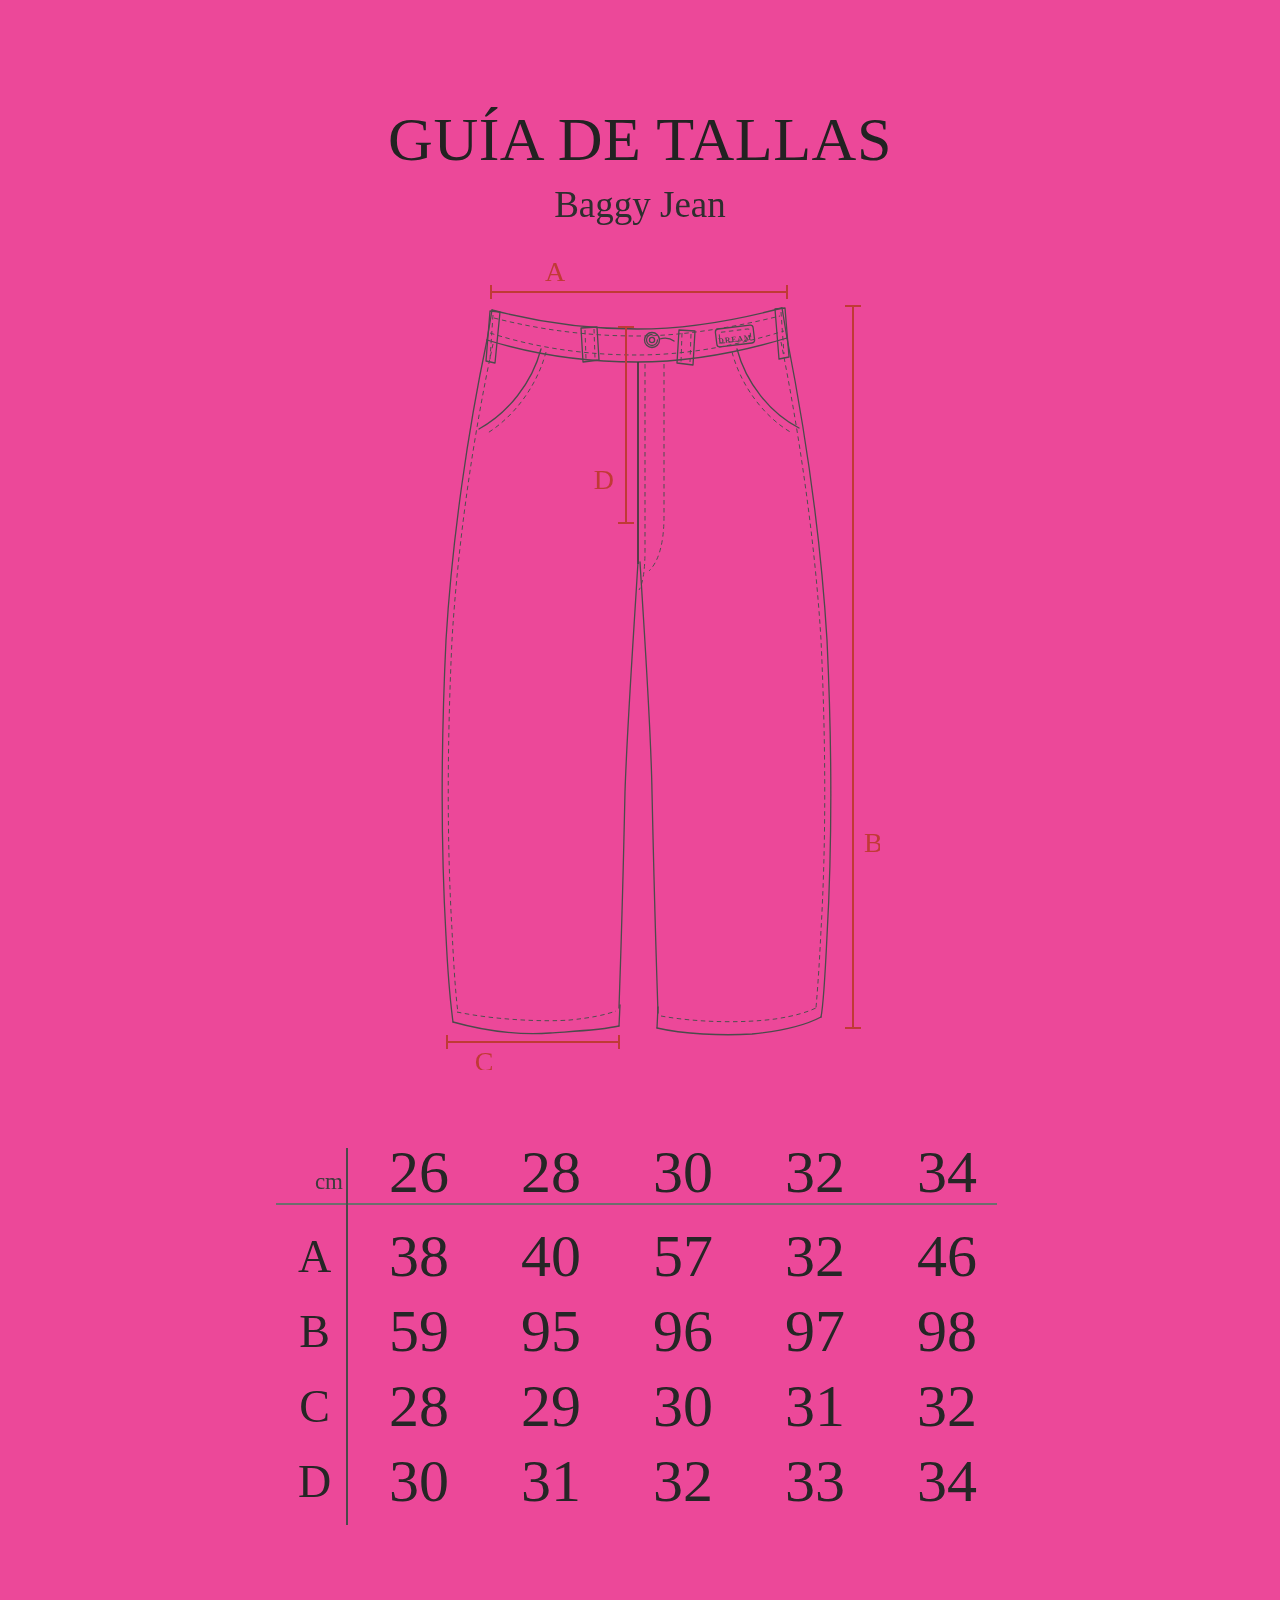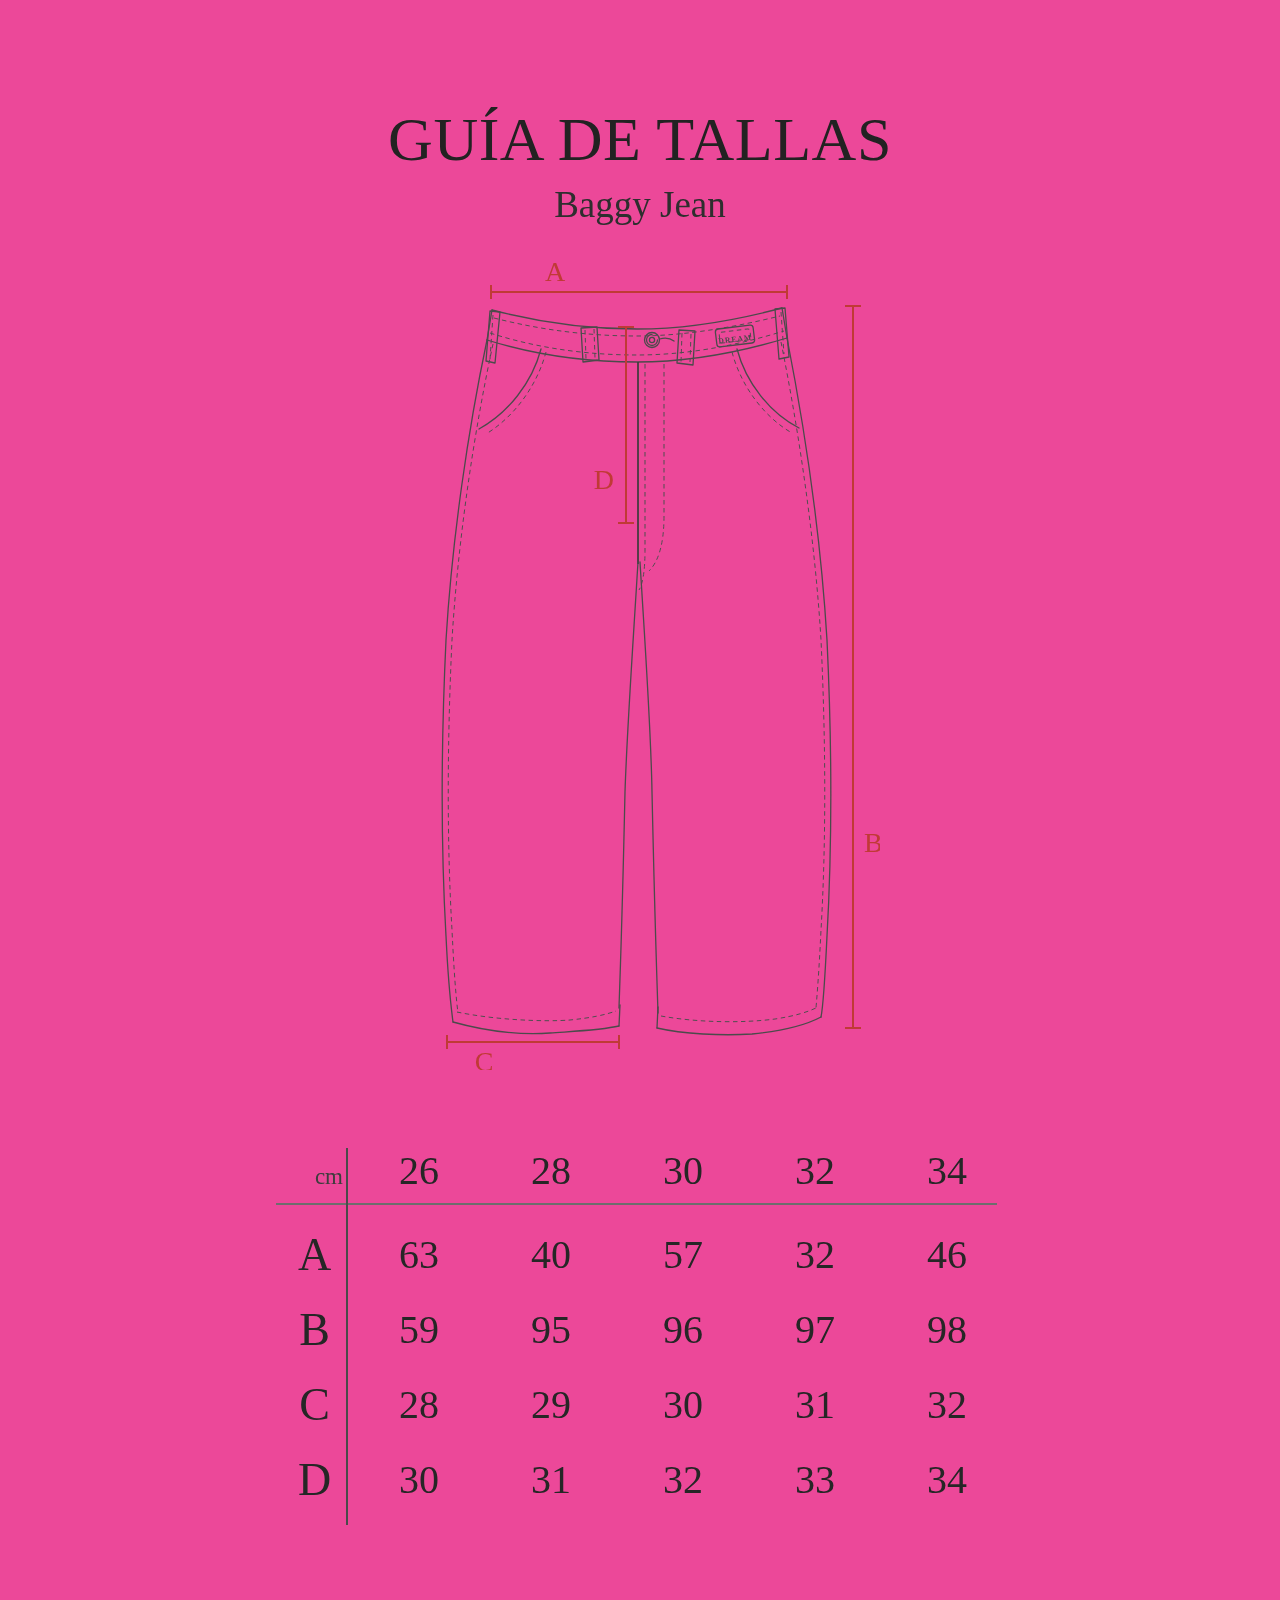--- a/index.html
+++ b/index.html
@@ -30,21 +30,21 @@
   .t-vline{position:absolute;left:70px;top:48px;width:2px;height:377px;background:#4a4a4a;}
   .t-row{
     position:absolute;left:0;width:737px;height:64px;
     display:grid;grid-template-columns:77px repeat(5,132px);align-items:center;
   }
   .t-row.header{top:38px;}
   .t-row.row-a{top:122px;}
   .t-row.row-b{top:197px;}
   .t-row.row-c{top:272px;}
   .t-row.row-d{top:347px;}
-  .num{font-size:40px;font-weight:300;text-align:center;color:#262626;}
+  .num{font-size:60px;font-weight:300;text-align:center;color:#262626;}
   .rowlabel{font-size:46px;font-weight:300;text-align:center;color:#262626;}
   .unit{
     justify-self:end;align-self:end;padding:0 10px 12px 0;
     font-size:23px;font-weight:300;color:#3d3d3d;
   }
 </style>
 </head>
 <body>
 
 <div class="canvas">
@@ -158,21 +158,21 @@
       <div class="unit">cm</div>
       <div class="num">26</div>
       <div class="num">28</div>
       <div class="num">30</div>
       <div class="num">32</div>
       <div class="num">34</div>
     </div>
 
     <div class="t-row row-a">
       <div class="rowlabel">A</div>
-      <div class="num">63</div>
+      <div class="num">38</div>
       <div class="num">40</div>
       <div class="num">57</div>
       <div class="num">32</div>
       <div class="num">46</div>
     </div>
 
     <div class="t-row row-b">
       <div class="rowlabel">B</div>
       <div class="num">59</div>
       <div class="num">95</div>

